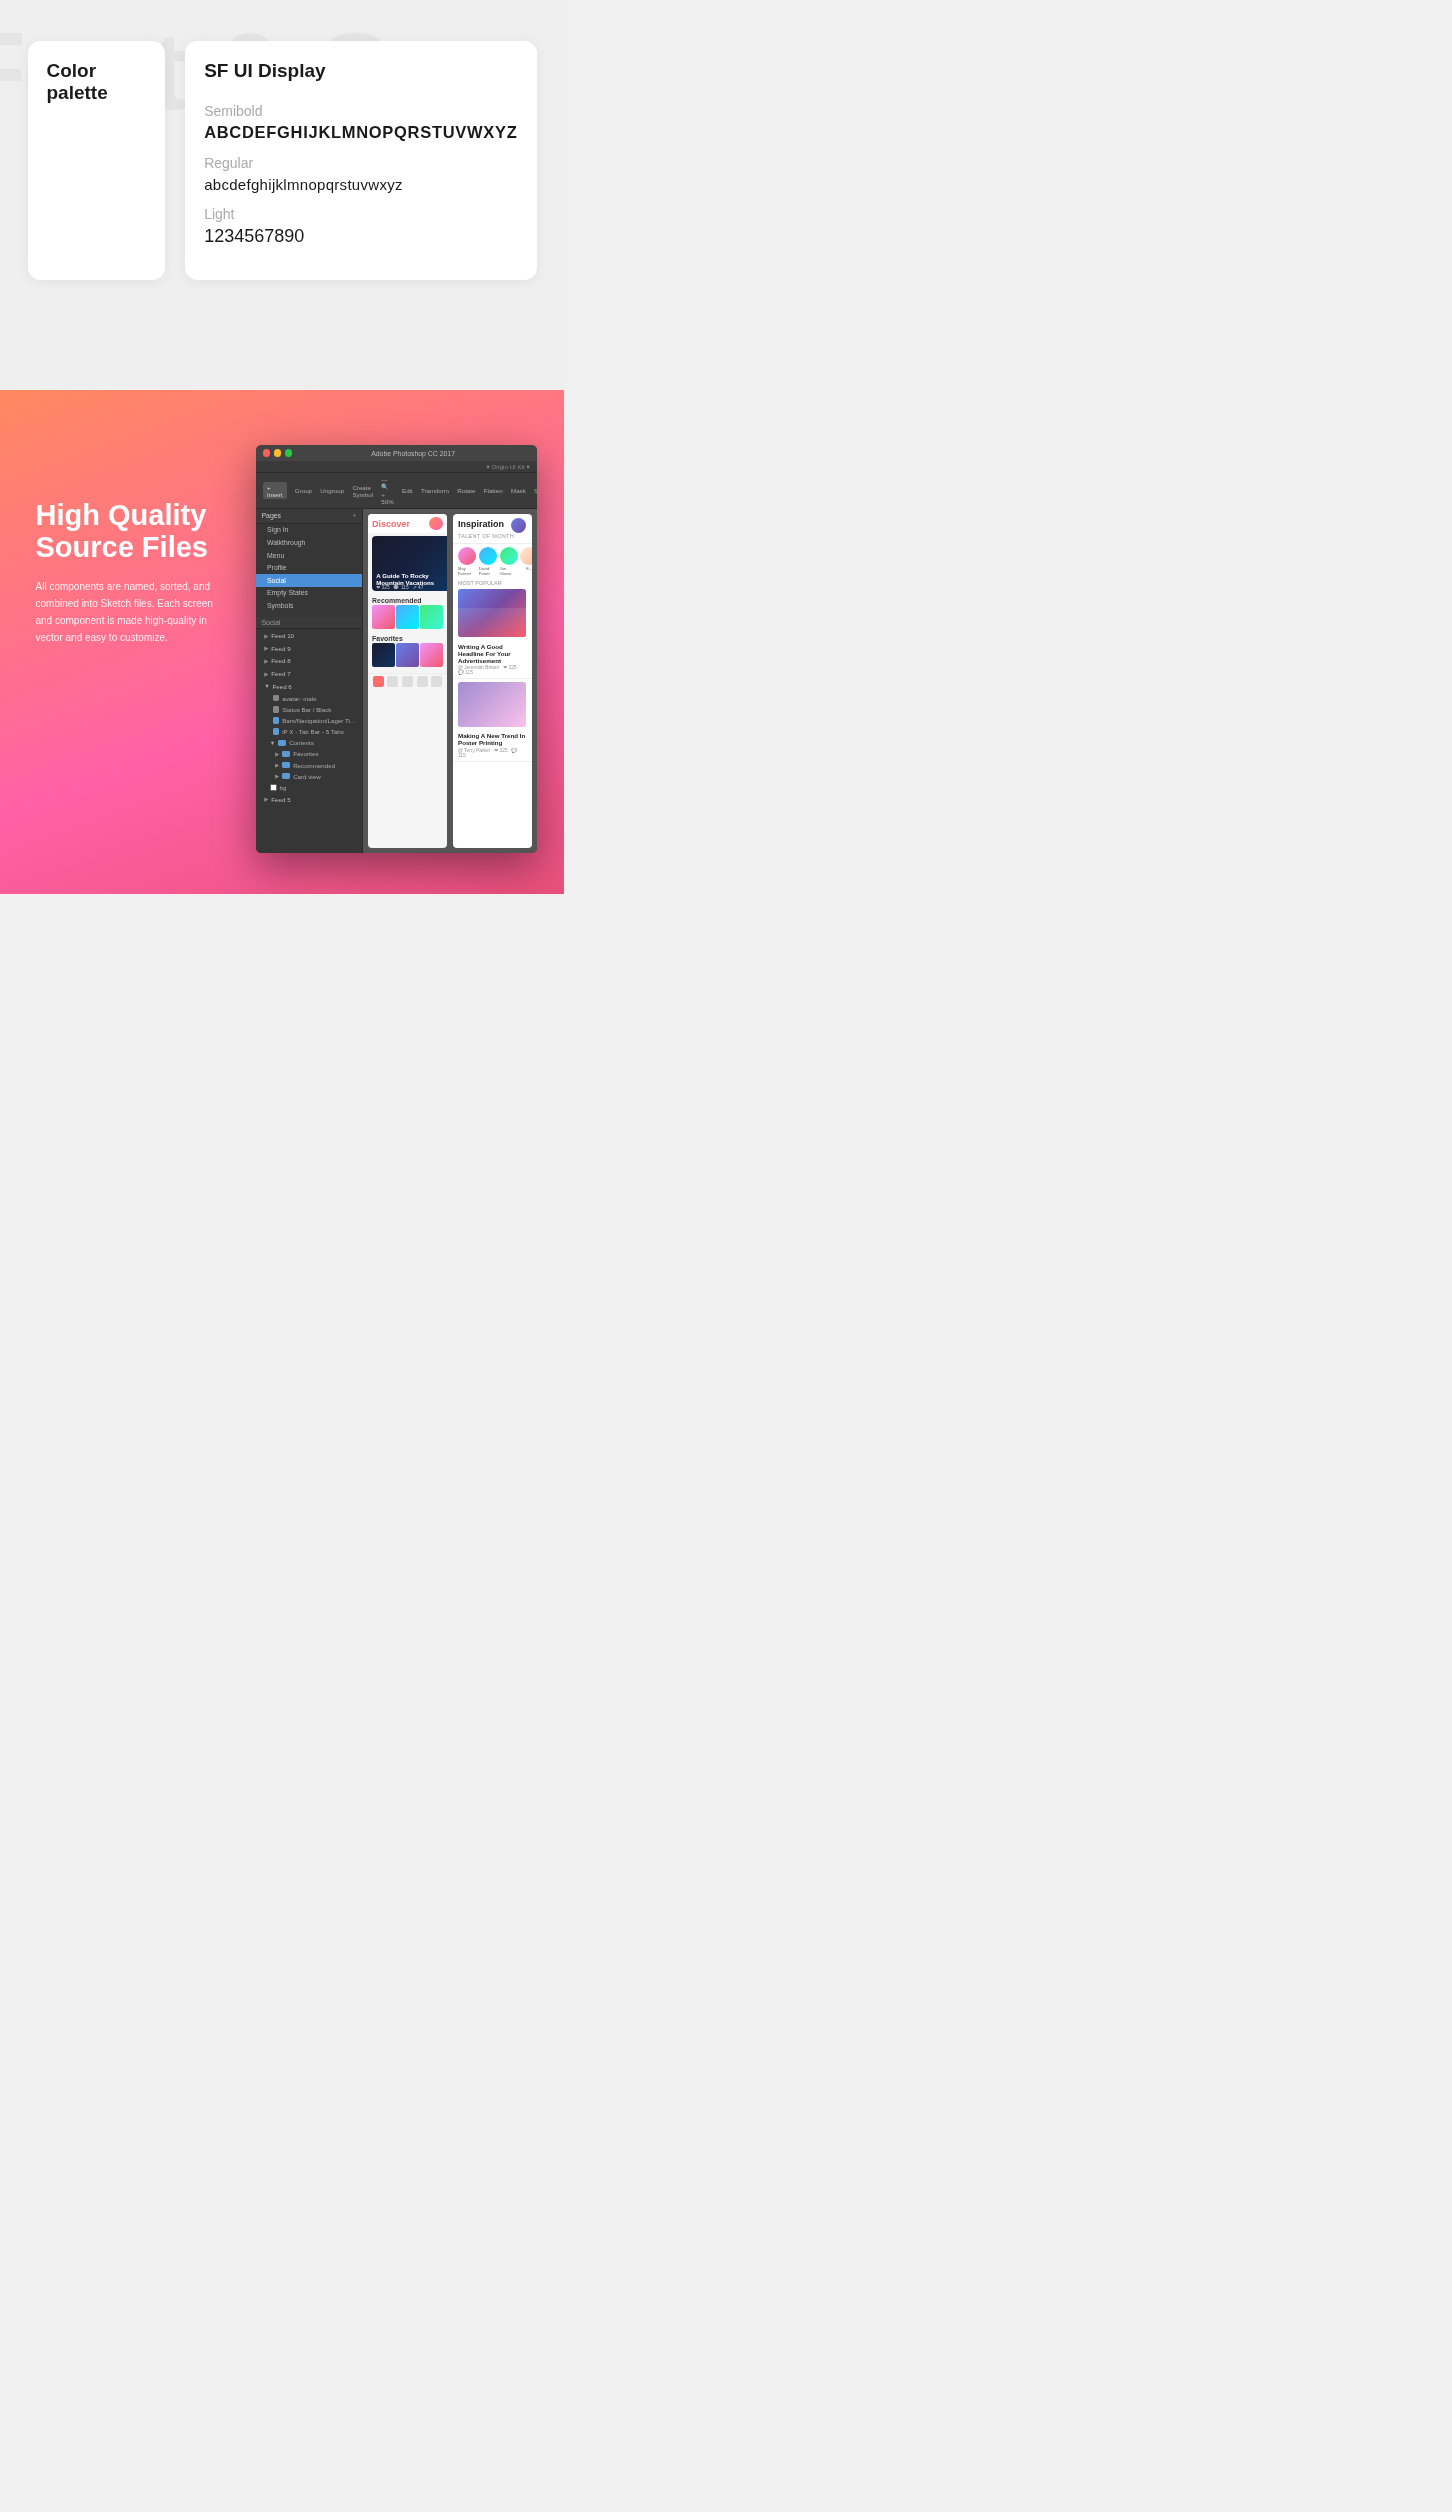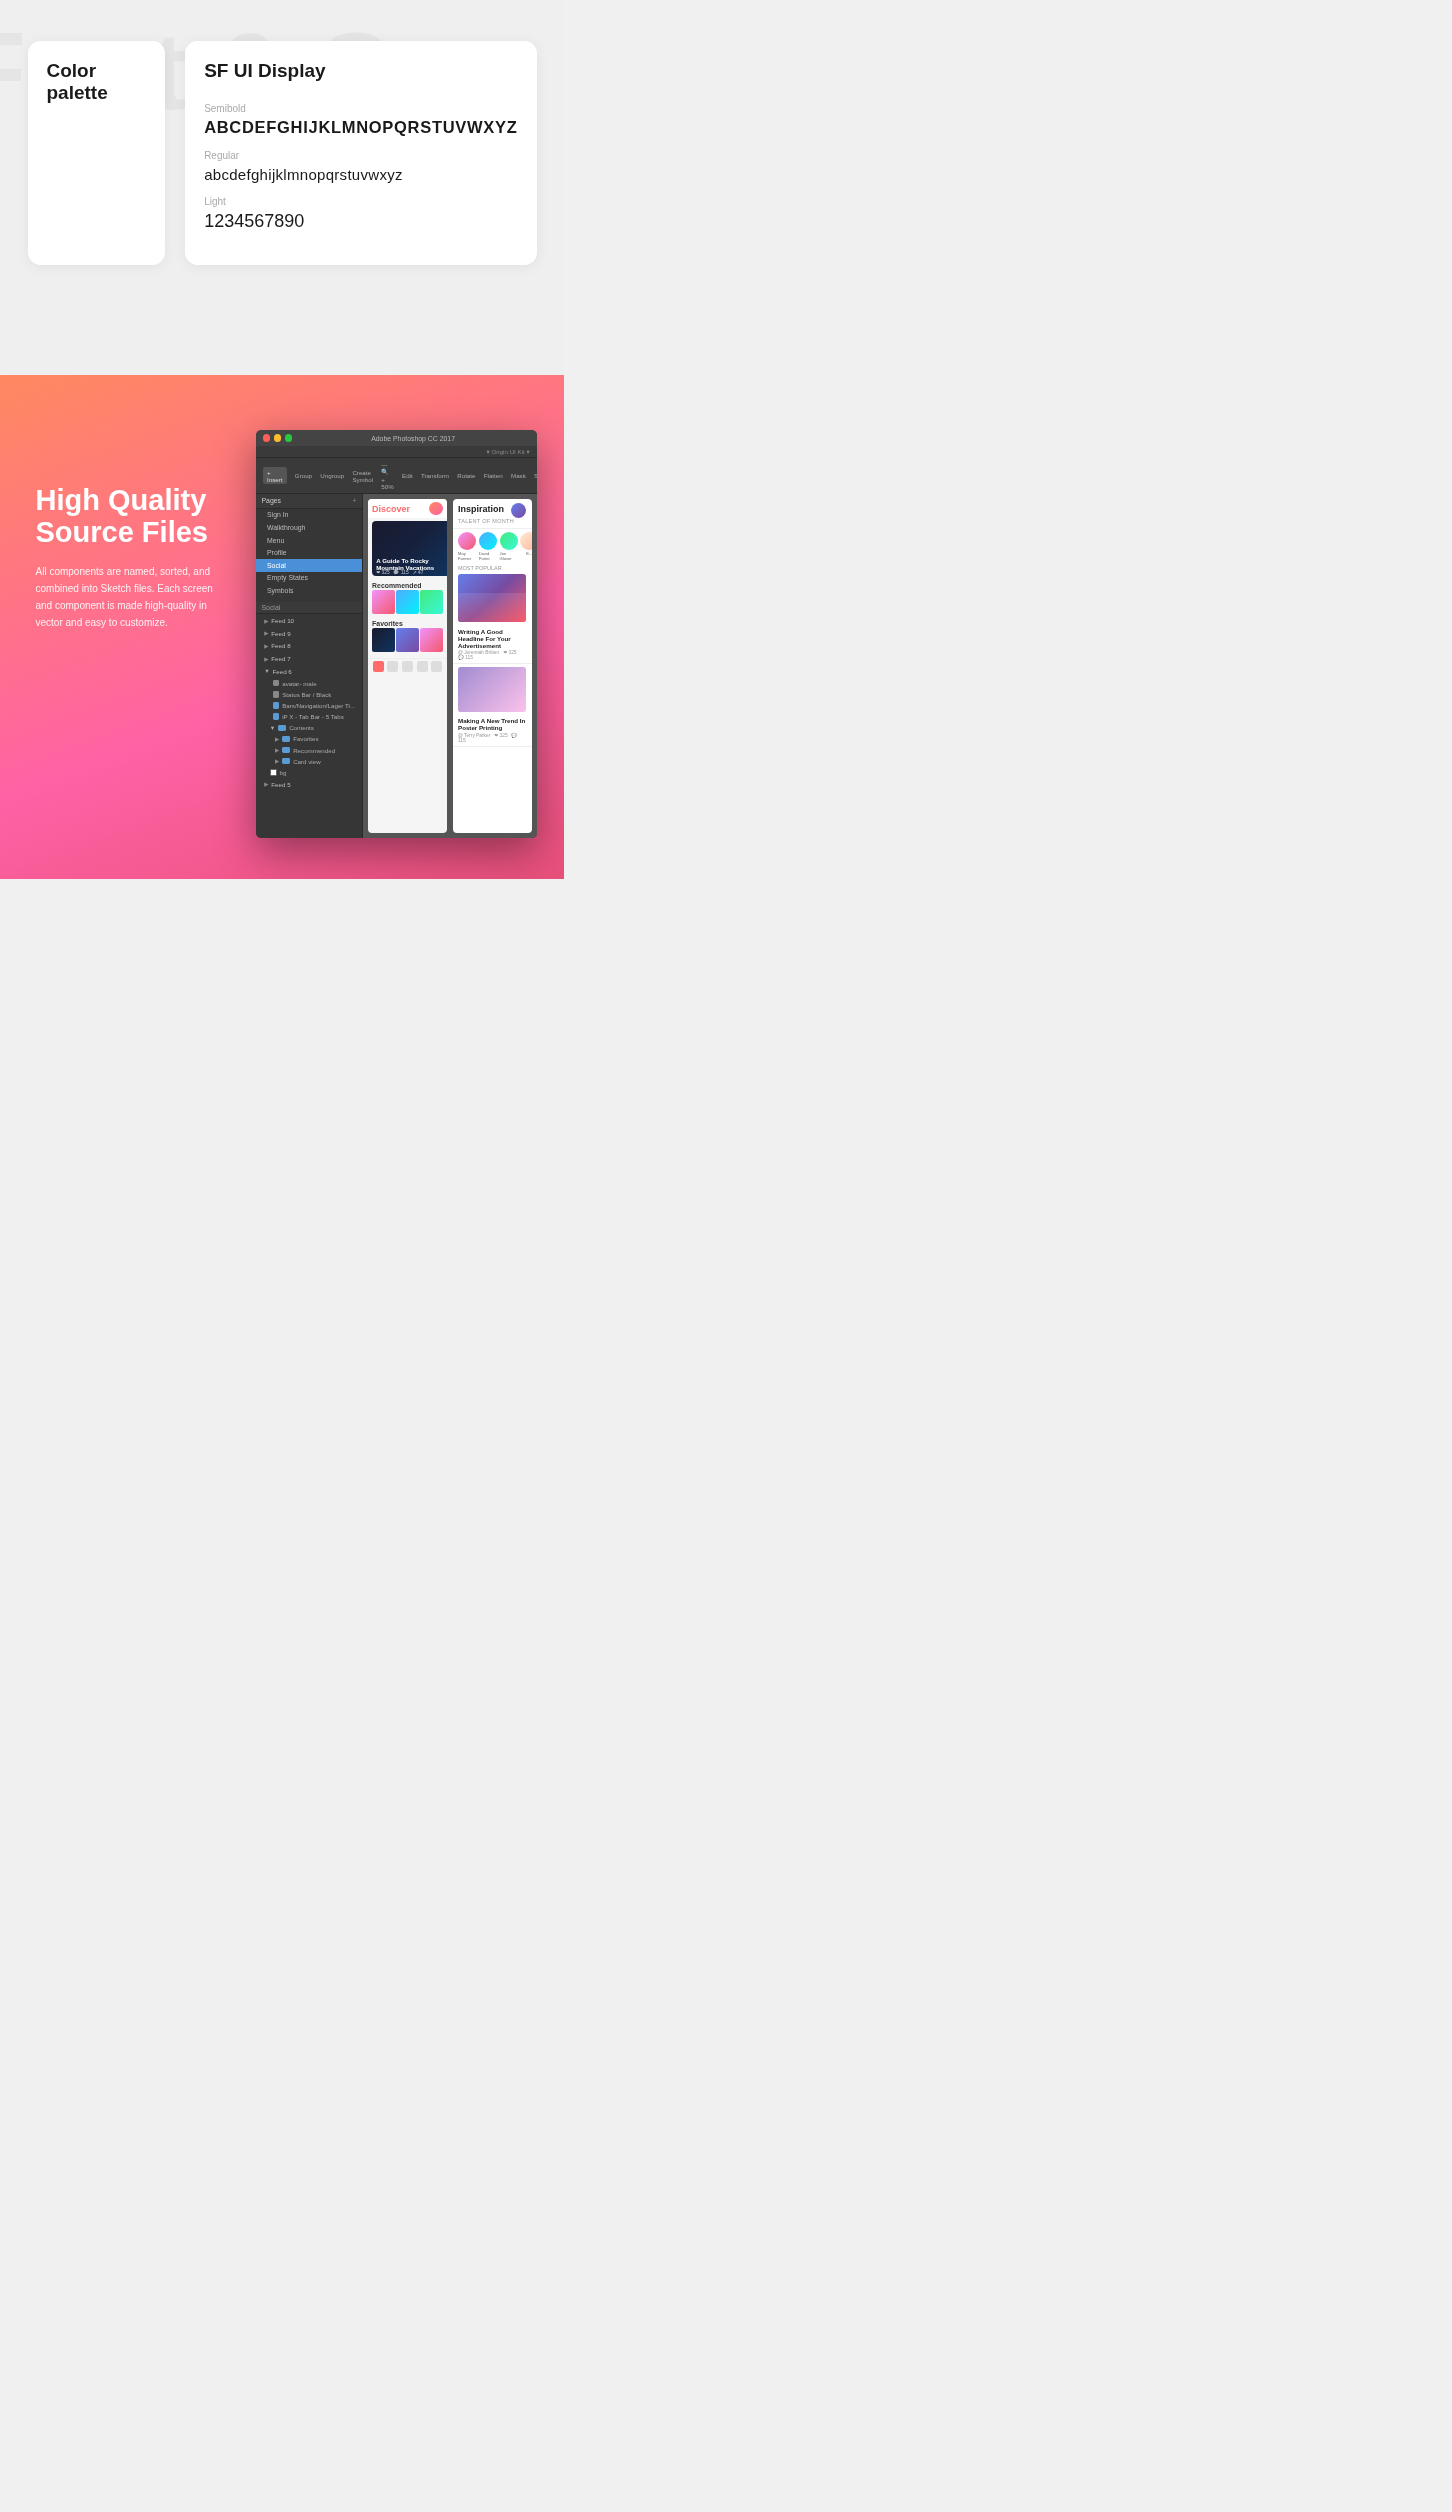--- a/index.html
+++ b/index.html
@@ -106,21 +106,21 @@
       text-align: center;
       line-height: 1.5;
     }
 
     
     .font-section {
       margin-bottom: 13.8px;
     }
 
     .font-label {
-      font-size: 10px;
+      font-size: 14px;
       color: #aaa;
       margin-bottom: 4.1px;
     }
 
     .font-semibold {
       font-size: 16.5px;
       font-weight: 600;
       color: #1a1a1a;
       letter-spacing: 0.7px;
     }

